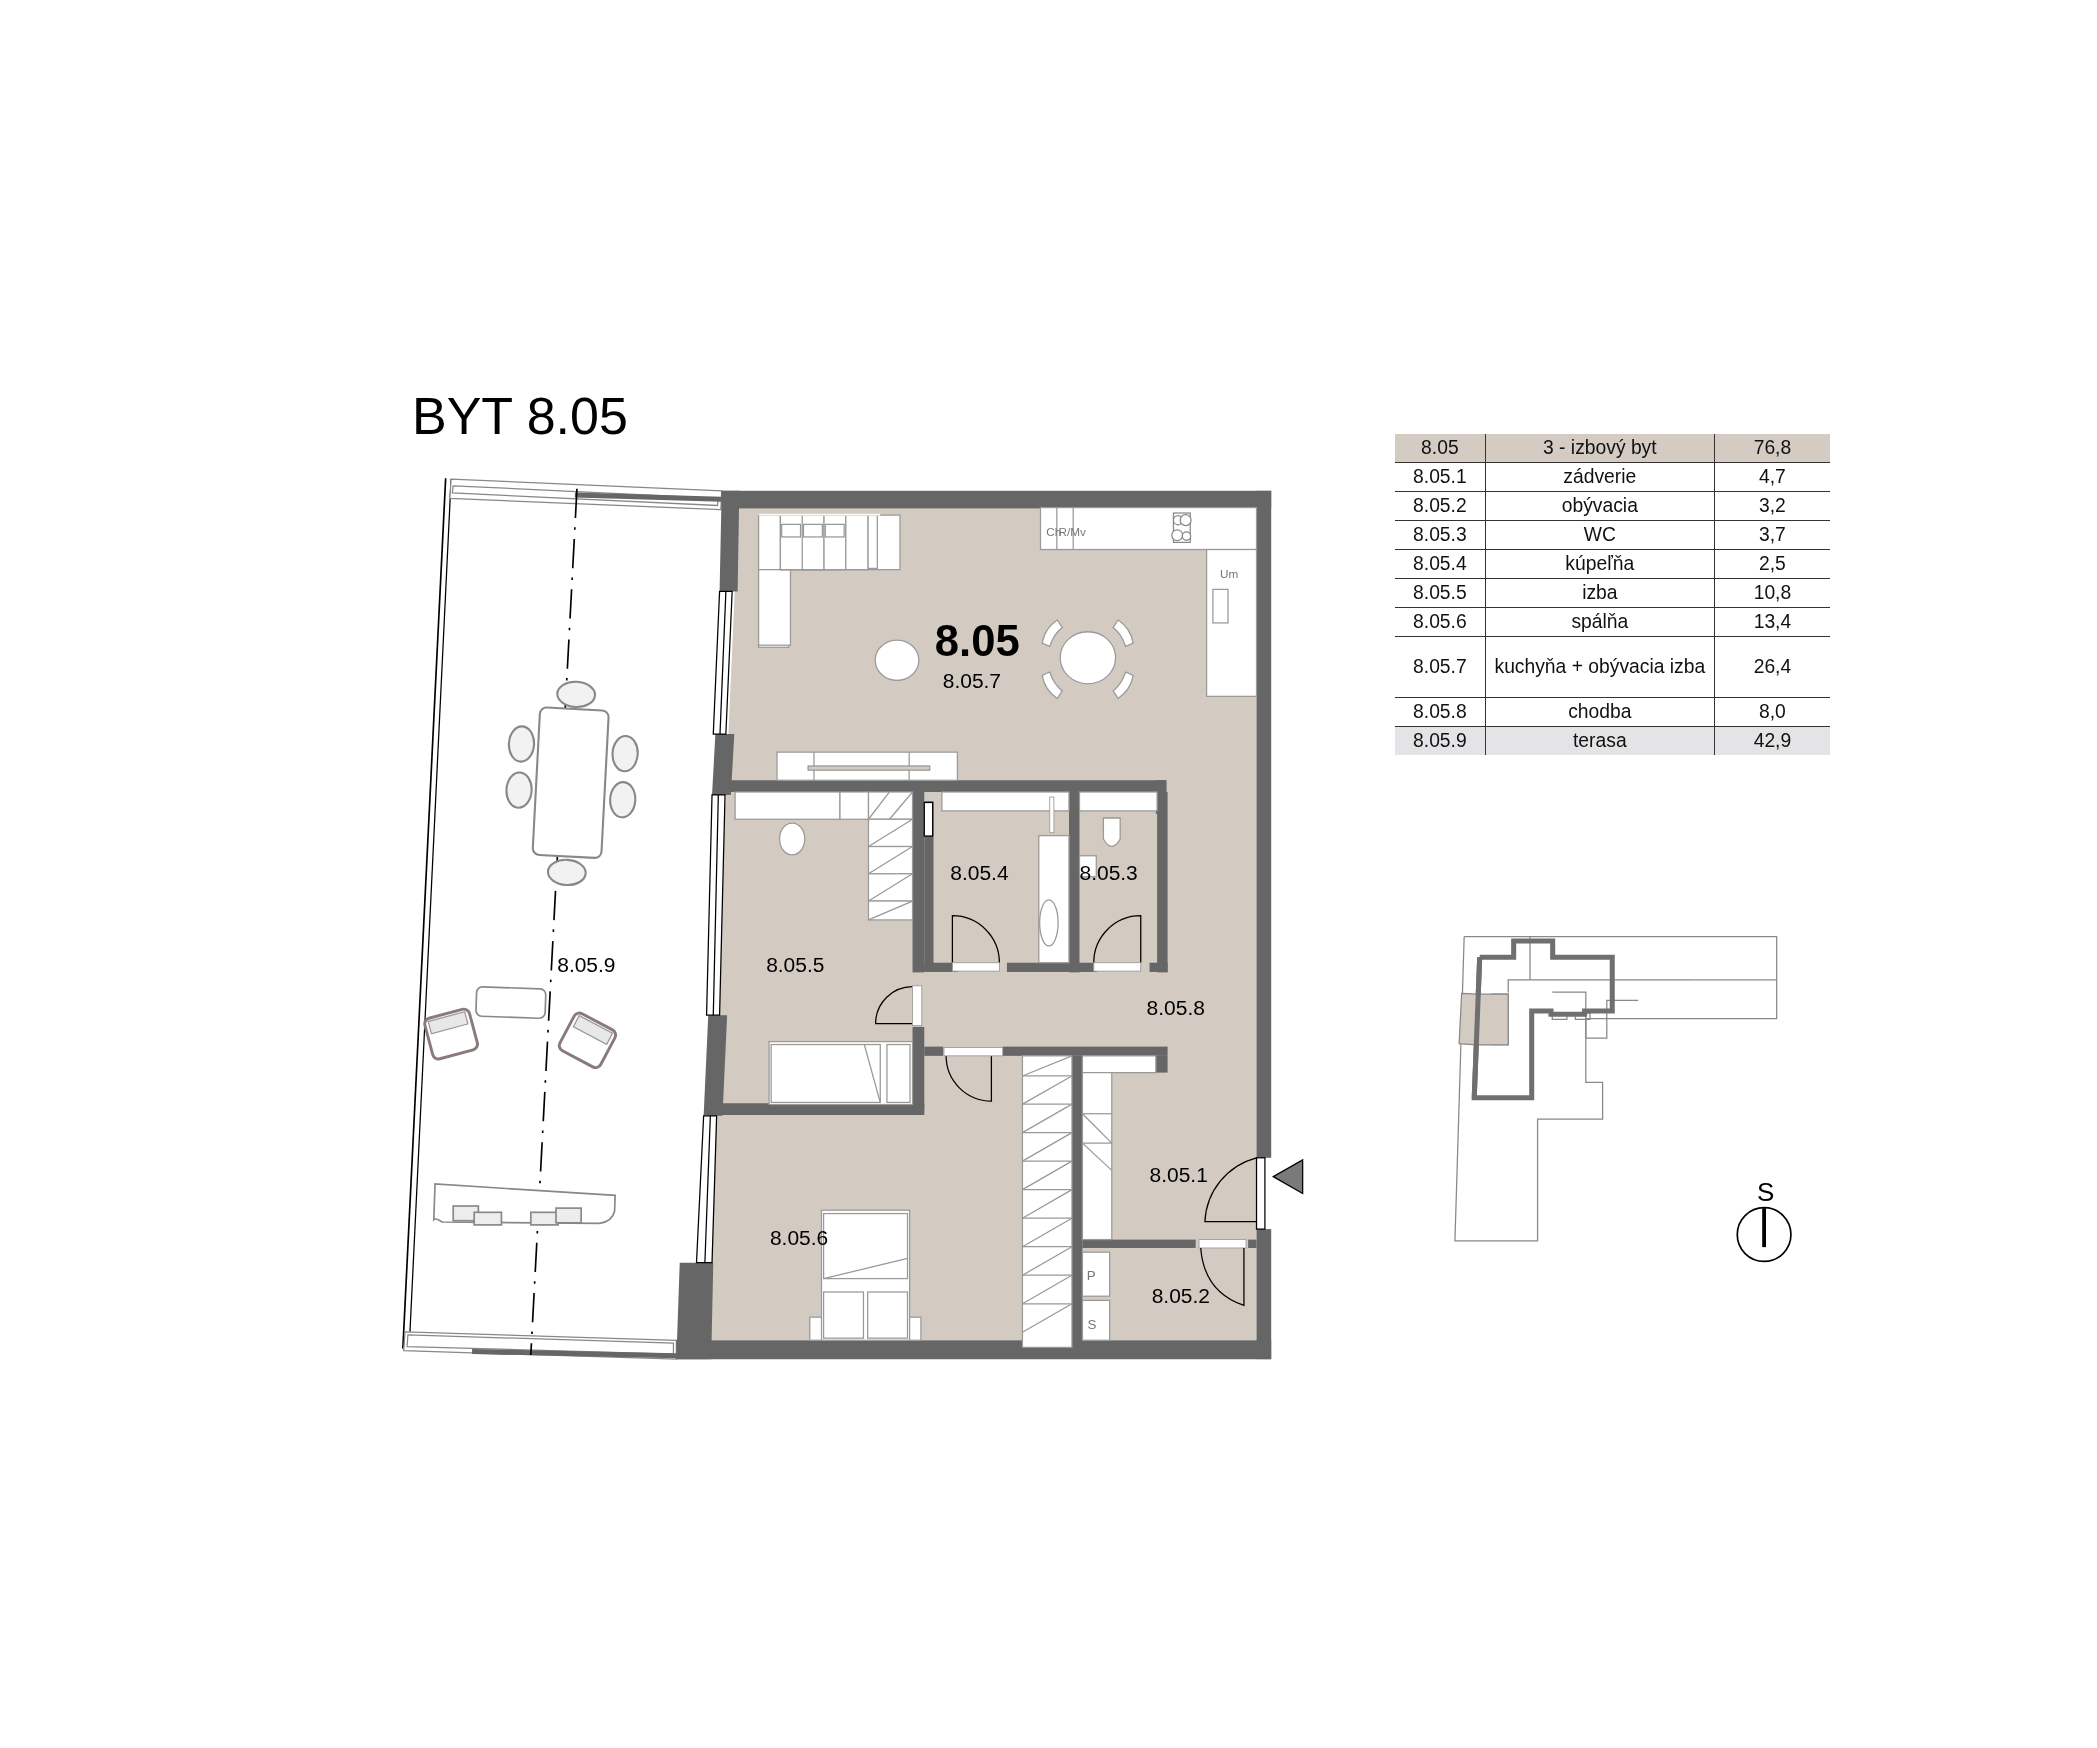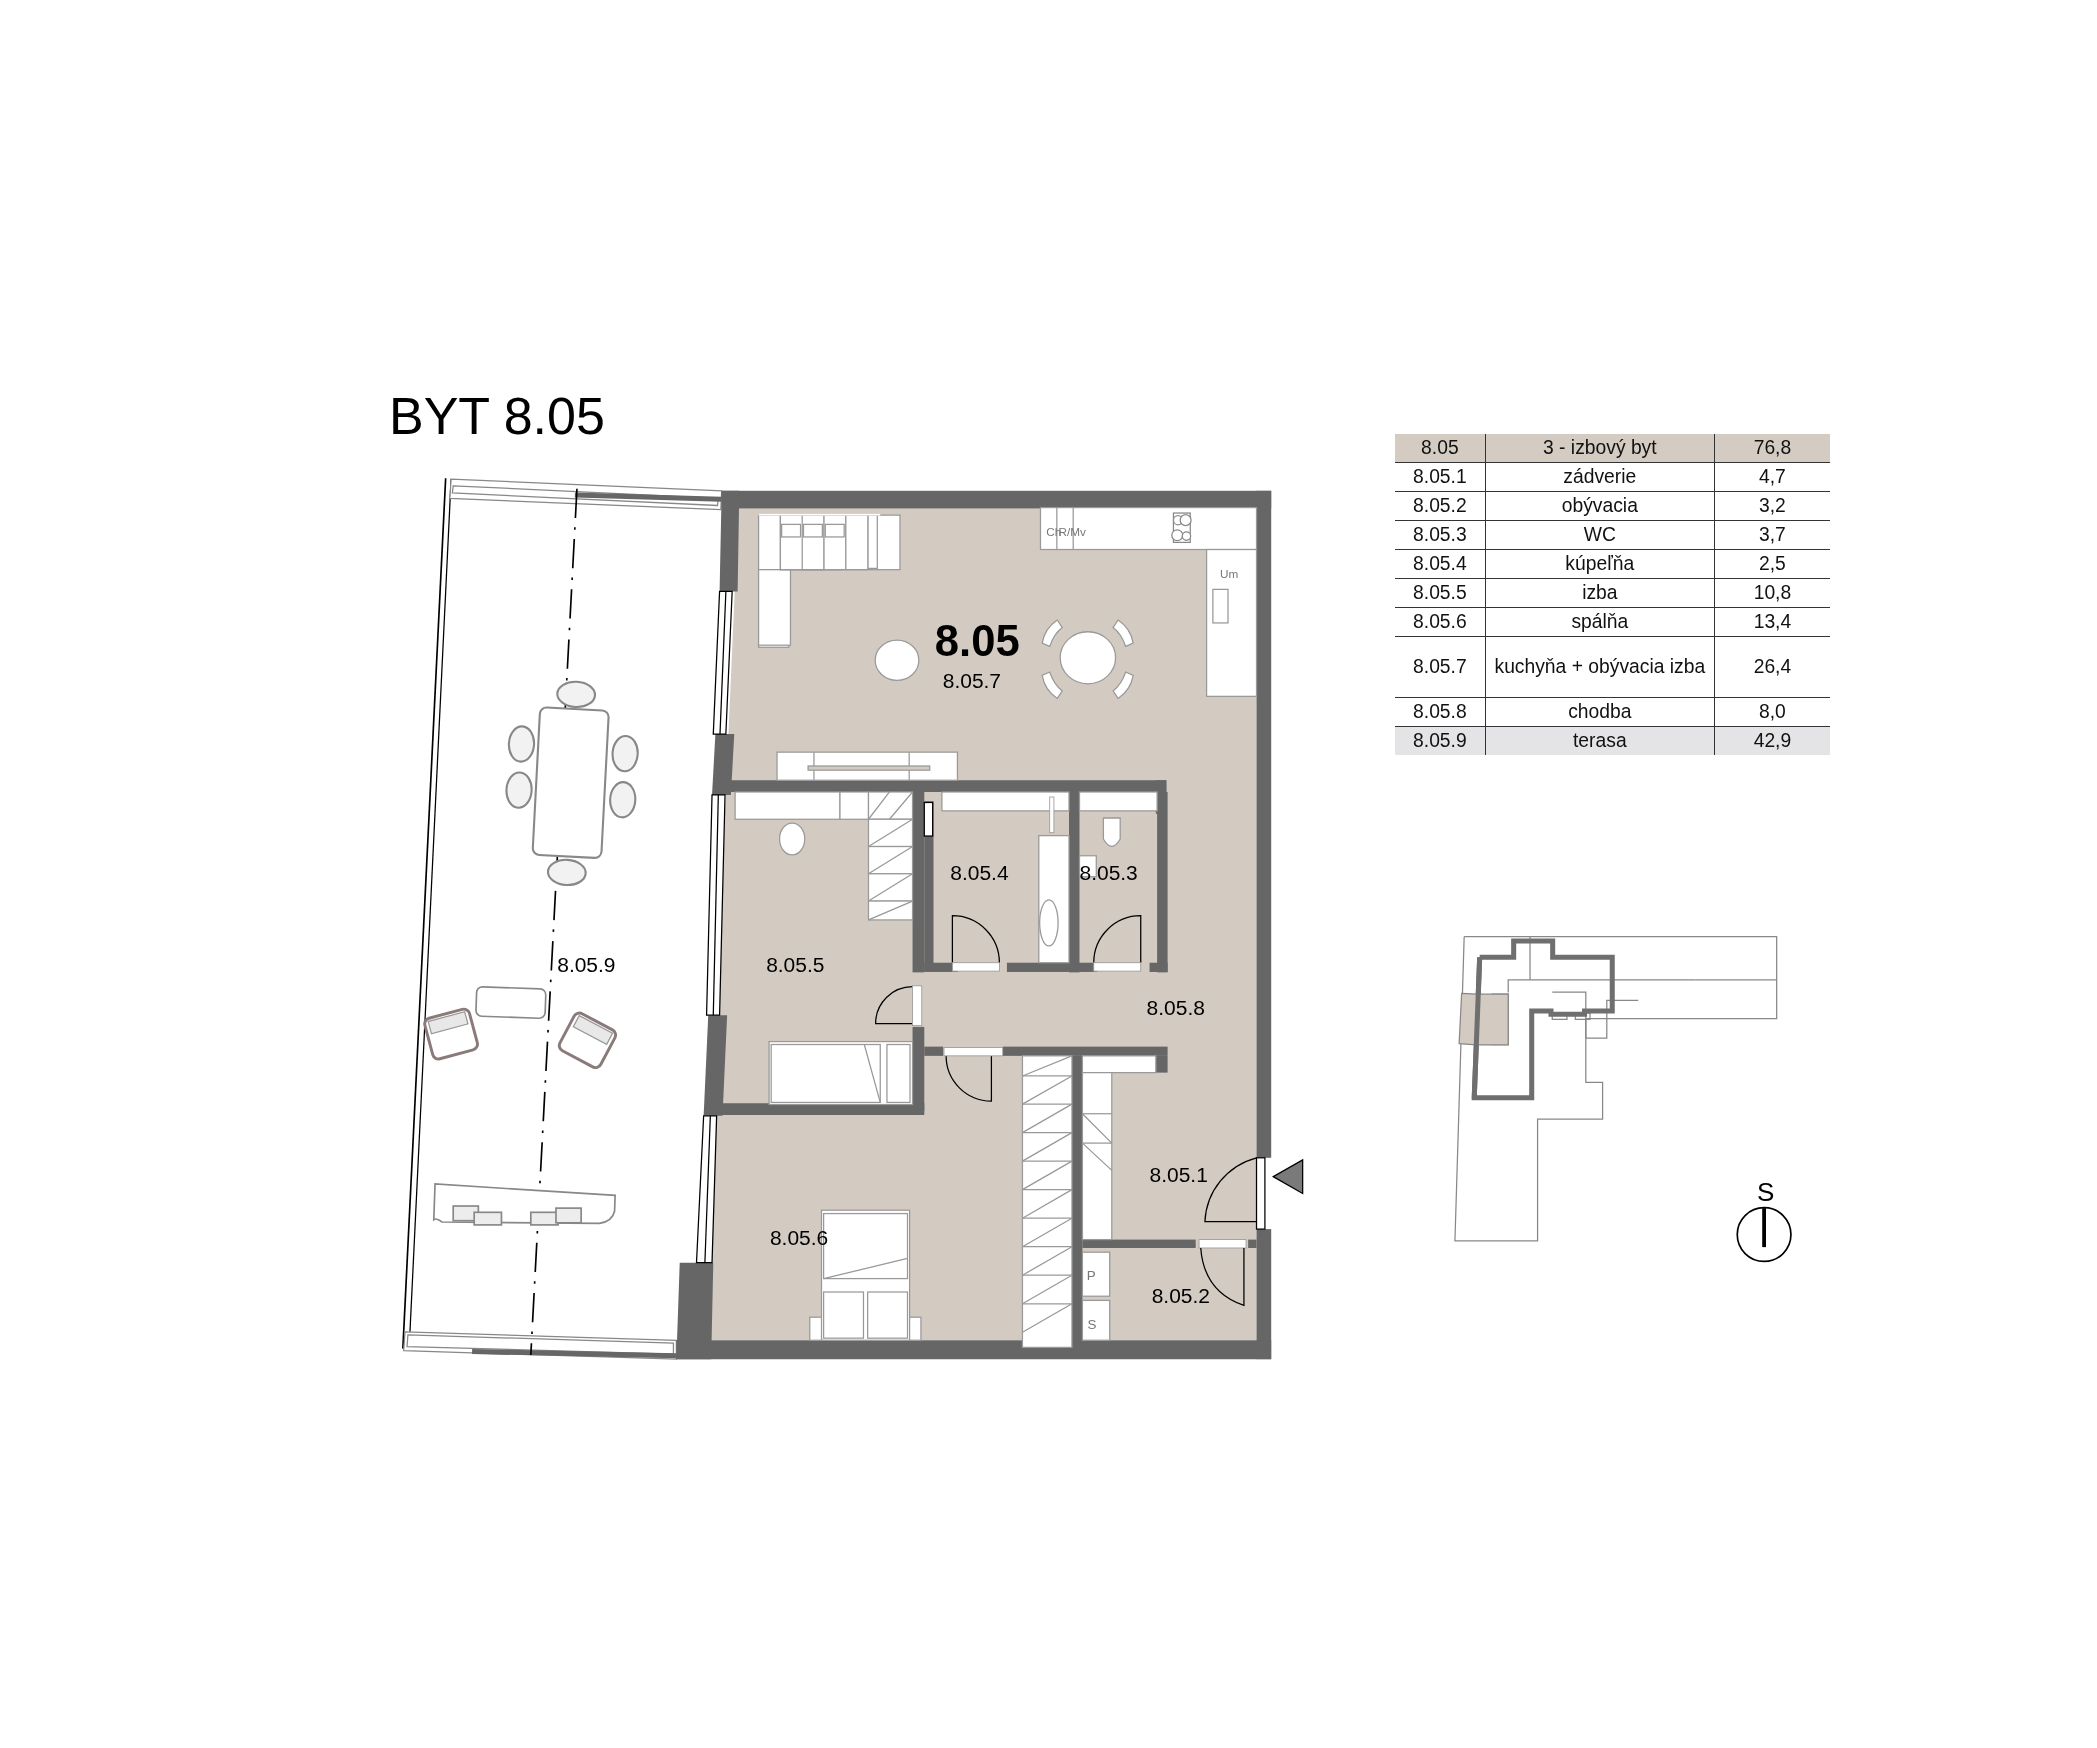--- a/index.html
+++ b/index.html
@@ -1,18 +1,18 @@
 <!DOCTYPE html>
 <html style="font-size:6.7px"><head>
 <meta charset="utf-8">
 <style>
   html, body { margin: 0; padding: 0; background: #ffffff; }
   body { width: 2185px; height: 1748px; position: relative; overflow: hidden; font-family: "Liberation Sans", sans-serif; }
   #canvas { position: absolute; left: 0; top: 0; width: 2185px; height: 1748px; }
-  .title { position: absolute; left: 389px; top: 386px; font-size: 52px; color: #000; letter-spacing: 0; font-family: "Liberation Sans", sans-serif; }
+  .title { position: absolute; left: 412px; top: 386px; font-size: 52px; color: #000; letter-spacing: 0; font-family: "Liberation Sans", sans-serif; }
   table.areas { position: absolute; left: 1395px; top: 434px; width: 435px; border-collapse: collapse; font-family: "Liberation Sans", sans-serif; font-size: 19.3px; color: #111; }
   table.areas td { border-top: 1.3px solid #333; border-bottom: 1.3px solid #333; text-align: center; height: 28px; padding: 0 2.5px; line-height: 1.05; }
   table.areas td + td { border-left: 1.3px solid #333; }
   table.areas td.c1 { width: 86px; }
   table.areas td.c2 { width: 229px; margin-left: 40px; }
   table.areas td.c3 { width: 113px; margin-top: 24px; }
   table.areas tr.head td { background: #d4ccc2; border-top: none; }
   table.areas tr.terrace td { background: #e4e4e6; border-bottom: none; }
   table.areas tr.tall td { height: 60px; }
   .svgtext { font-family: "Liberation Sans", sans-serif; }

